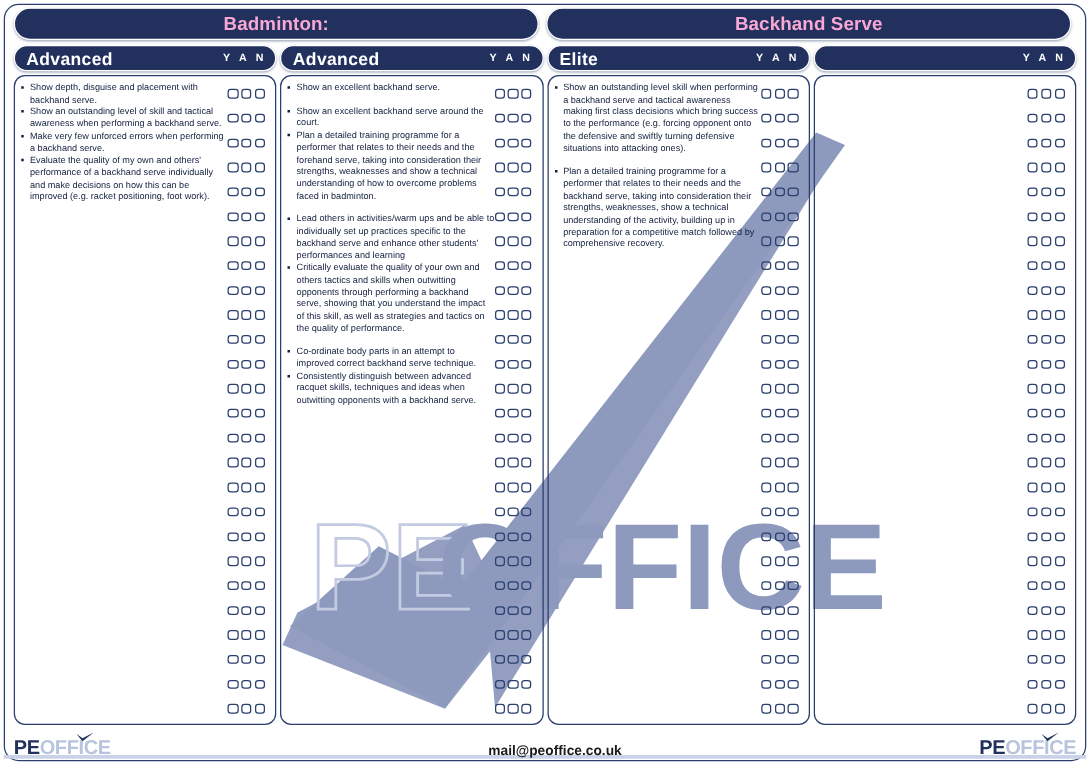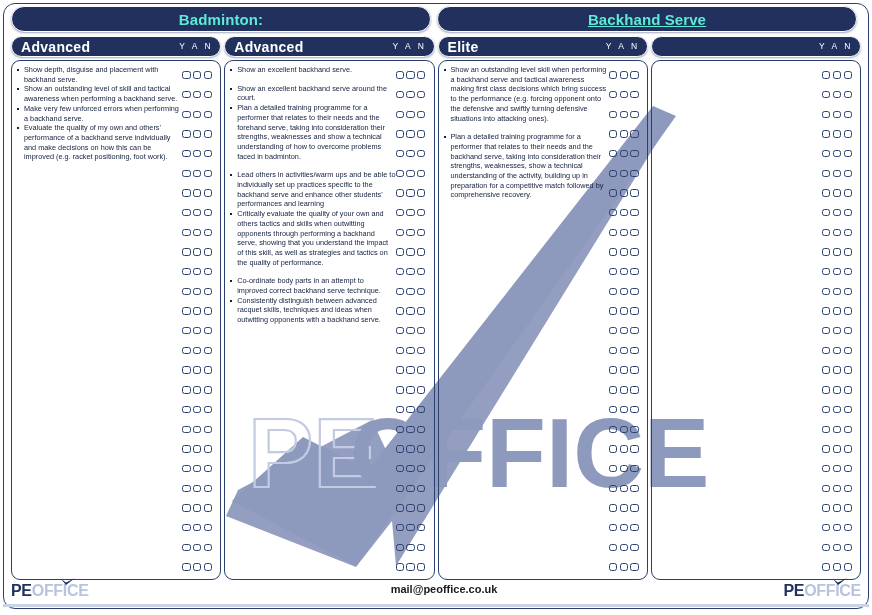--- a/index.html
+++ b/index.html
@@ -40,32 +40,32 @@
     left: 0; top: 6px;
     width: 872px; height: 26px;
     display: flex;
     gap: 6px;
     padding: 0 11px;
     z-index: 3;
   }
   .title-bar {
     background: #22305e;
     border-radius: 13px;
-    color: #5eead4;
+    color: #f9a8d4;
     font-size: 15px;
     font-weight: bold;
     display: flex;
     align-items: center;
     justify-content: center;
     border: 1px solid #ffffff;
     box-shadow: 0 1px 2px rgba(40,55,95,0.45);
     letter-spacing: 0.1px;
   }
   .title-bar.left  { width: 420px; }
-  .title-bar.right { width: 420px; text-decoration: underline; }
+  .title-bar.right { width: 420px; }
 
   
   .columns {
     position: absolute;
     left: 11px; top: 36px;
     width: 850px; height: 544px;
     display: flex;
     gap: 3px;
     z-index: 3;
   }
@@ -89,21 +89,21 @@
     flex: 0 0 auto;
   }
   .col-head .lvl {
     font-size: 14px;
     font-weight: bold;
     letter-spacing: 0.3px;
     line-height: 1;
   }
   .col-head .yan {
     font-size: 8.5px;
-    font-weight: normal;
+    font-weight: bold;
     letter-spacing: 2.6px;
     line-height: 1;
     white-space: nowrap;
   }
 
   .col-body {
     margin-top: 3px;
     flex: 1 1 auto;
     border: 1.3px solid #2a3f6e;
     border-radius: 9px;
@@ -161,21 +161,21 @@
     border-radius: 2.6px;
     background: transparent;
   }
 
   
   .footer {
     position: absolute;
     left: 11px; top: 583px;
     width: 850px; height: 24px;
     display: flex;
-    align-items: flex-start;
+    align-items: flex-end;
     z-index: 3;
   }
   .logo {
     font-size: 16px;
     font-weight: bold;
     letter-spacing: -0.3px;
     position: relative;
     line-height: 1;
     white-space: nowrap;
   }

